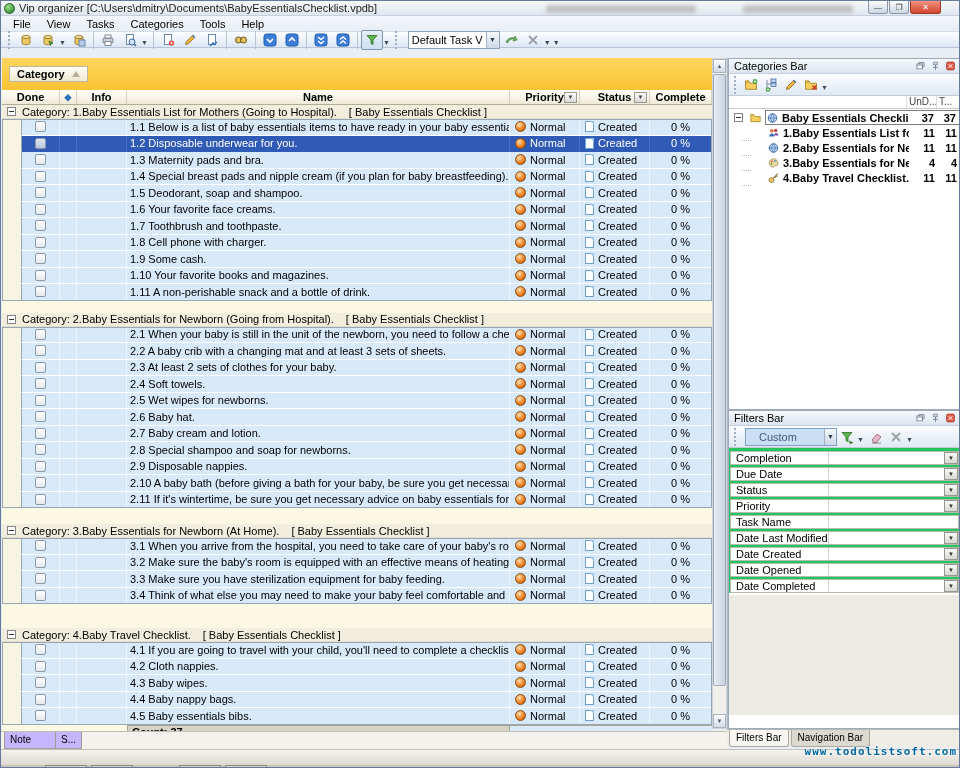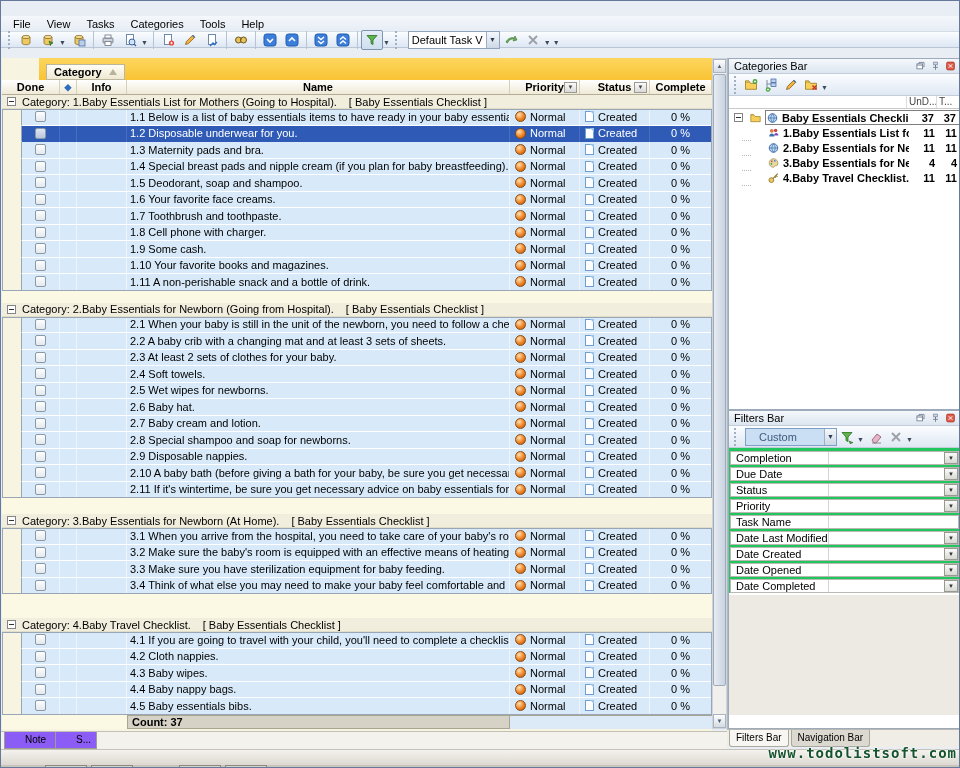--- a/index.html
+++ b/index.html
@@ -32,21 +32,21 @@
   .tbtn svg { width:14px; height:14px; }
   .caret { font-size:7px; color:#3c4a5c; margin:6px 2px 0 0; }
   .tsep { width:1px; height:18px; background:#b6c3d3; margin:0 3px; }
   .combo { height:18px; border:1px solid #8fa3bb; background:#fff; display:flex; align-items:center; margin-left:6px; }
   .combo .cval { padding:0 3px; white-space:nowrap; overflow:hidden; }
   .combo .cbtn { width:13px; height:100%; background:linear-gradient(#f5f8fb,#ccd8e6); border-left:1px solid #9db0c6;
     font-size:7px; color:#2c3b50; display:flex; align-items:center; justify-content:center; }
 
   
   .main-left { position:absolute; left:1px; top:57px; width:710px; height:673px; background:#f7f4e1; overflow:hidden; }
-  .group-band { height:22px; background:linear-gradient(#fdd65e,#f9c334); display:flex; align-items:flex-end; padding-left:7px;margin-left:37px; }
+  .group-band { height:32px; background:linear-gradient(#fdd65e,#f9c334); display:flex; align-items:center; padding-left:7px; }
   .group-chip { background:linear-gradient(#fffef6,#efe9d2); border:1px solid #bcb69c; padding:1px 7px; font-weight:bold;
     display:flex; align-items:center; }
   .sort-tri { width:0; height:0; border-left:4px solid transparent; border-right:4px solid transparent;
     border-bottom:6px solid #b9b29a; margin-left:7px; }
   .cols { display:grid; grid-template-columns:58px 17px 50px 383px 70px 70px 62px; height:15px;
     background:linear-gradient(#ffffff,#efe9d6); border-bottom:1px solid #b3ad97; font-weight:bold; }
   .cols > div { border-right:1px solid #d6d0bb; display:flex; align-items:center; justify-content:center; position:relative; }
   .hdr-dia { color:#2d6fbd; font-size:9px; }
   .flt-btn { position:absolute; right:2px; width:13px; height:11px; background:linear-gradient(#fbfbfb,#d9d9d6);
     border:1px solid #9a9a92; font-size:6px; color:#444; display:flex; align-items:center; justify-content:center; }
@@ -123,33 +123,44 @@
   .filter-row .fv { flex:1; }
   .filter-row .fd { width:14px; height:12px; margin-right:0; background:linear-gradient(#fafafa,#d8d8d4);
     border:1px solid #98988f; font-size:6px; color:#333; display:flex; align-items:center; justify-content:center; flex:none; }
   .filters-rest { background:#eceae2; }
 
   
   .rtabs { position:absolute; left:726px; top:728px; width:233px; height:18px; background:#efede6; border-top:1px solid #b9b9b2; display:flex; }
   .rtab { padding:2px 6px; font-size:10px; border:1px solid #a8a89e; border-top:none; background:#dcd9d0; margin-left:2px; border-radius:0 0 3px 3px; }
   .rtab.active { background:#f7f6f2; }
   .ltabs { position:absolute; left:0; top:730px; width:726px; height:18px; background:#f4f2ec; border-top:1px solid #c2bfb5; display:flex; padding-left:3px; }
-  .ltab { width:52px; padding:2px 20px; font-size:10px; background:#8b5cf6; border:1px solid #9d9d94; border-top:none; }
+  .ltab { width:52px; padding:2px 5px; font-size:10px; background:#c4b5fd; border:1px solid #9d9d94; border-top:none; }
   .ltab + .ltab { width:26px; border-left:none; }
   .statusstrip { position:absolute; left:0; top:748px; width:960px; height:16px; background:linear-gradient(#f4f2ee,#ddd9d1); border-top:1px solid #c5c1b8; }
   .taskbar { position:absolute; left:0; top:764px; width:960px; height:4px; background:#c9c5bd; display:flex; }
   .tb-seg { width:42px; height:3px; border:1px solid #8a8a84; margin-left:4px; background:#d6d3cb; }
   .watermark { position:absolute; right:2px; top:744px; font-family:"DejaVu Sans Mono", monospace; font-weight:bold;
-    font-size:14px; color:#14532d; letter-spacing:1px; text-shadow:0 0 2px #fff, 0 0 2px #fff;margin-left:28px; }
+    font-size:11px; color:#0369a1; letter-spacing:1px; text-shadow:0 0 2px #fff, 0 0 2px #fff;margin-left:28px; }
 </style>
 </head>
 <body>
 
 <div class="window">
 
+  <div class="titlebar">
+    <div class="app-ico"></div>
+    <div class="title-text">Vip organizer [C:\Users\dmitry\Documents\BabyEssentialsChecklist.vpdb]</div>
+    <div class="blur-blob" style="left:545px; width:150px;"></div>
+    <div class="blur-blob" style="left:742px; width:110px;"></div>
+    <div class="winbtns">
+      <div class="winbtn">—</div>
+      <div class="winbtn">❐</div>
+      <div class="winbtn close">✕</div>
+    </div>
+  </div>
 
   <div class="menubar" id="menubar">
       <div class="menu-item">File</div>
       <div class="menu-item">View</div>
       <div class="menu-item">Tasks</div>
       <div class="menu-item">Categories</div>
       <div class="menu-item">Tools</div>
       <div class="menu-item">Help</div>
     </div>
 

